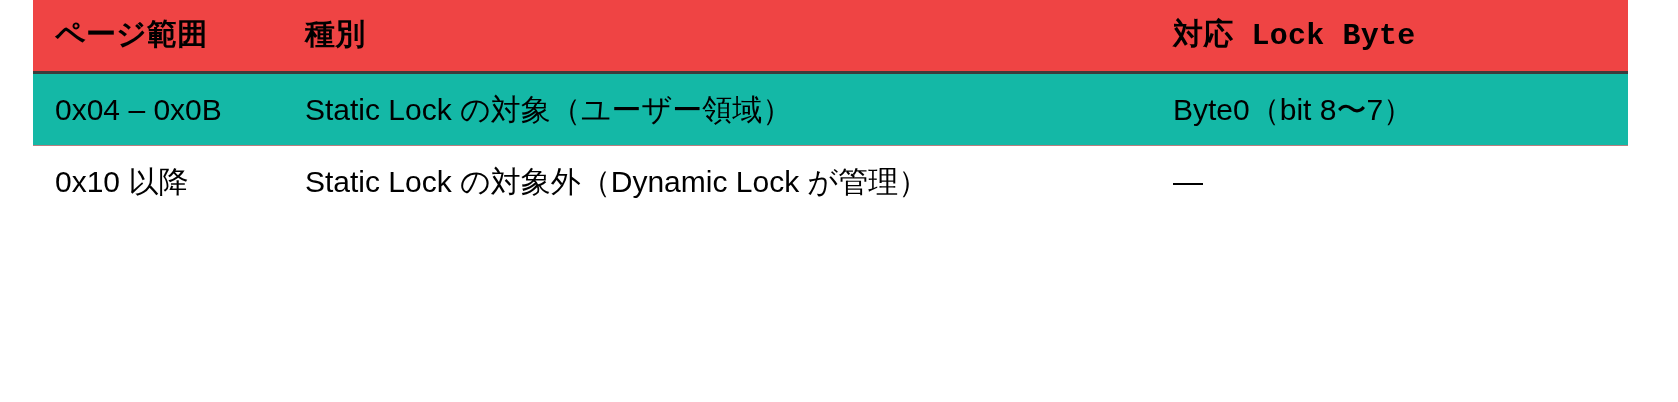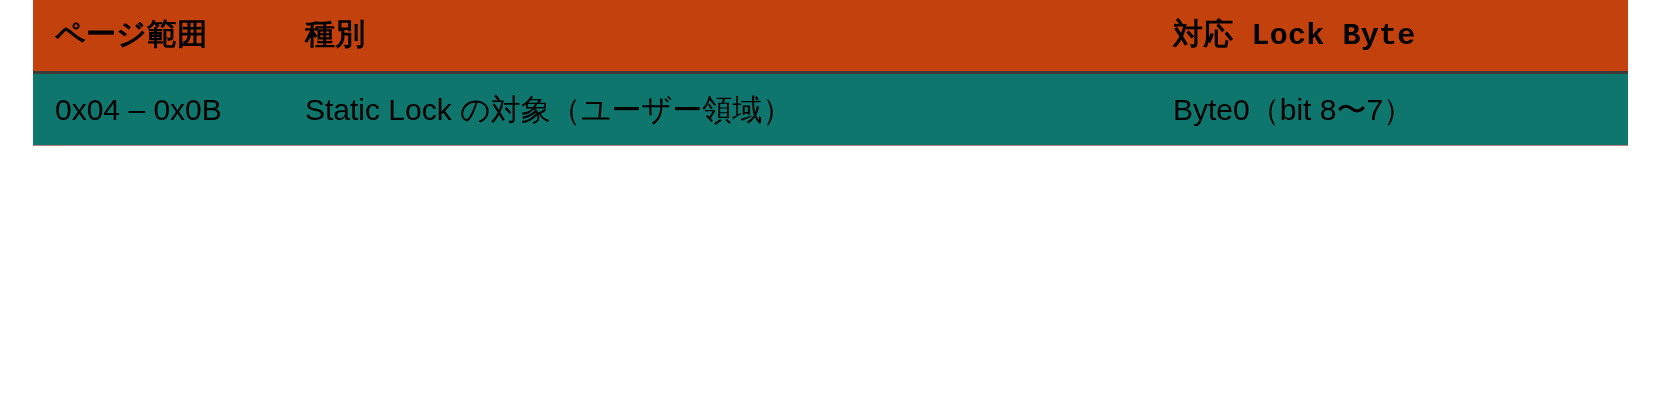--- a/index.html
+++ b/index.html
@@ -32,42 +32,42 @@
 
   table.lock-table col.c-range  { width: 272px; }
   table.lock-table col.c-kind   { width: 868px; }
   table.lock-table col.c-byte   { width: 455px; }
 
   thead th {
     font-size: 30px;
     font-weight: bold;
     text-align: left;
     padding: 14px 0 16px 0;
-    background: #c2410c;
+    background: #ef4444;
     border-bottom: 3px solid #3c3c3c;
     vertical-align: bottom;
     letter-spacing: 0.2px;
   }
   thead th.h-range { padding-left: 22px; }
   thead th.h-kind  { padding-left: 0px; font-family: Liberation Serif, serif; }
   thead th.h-byte  { padding-left: 0px; font-family: Liberation Mono, monospace; }
 
   tbody td {
     font-size: 30px;
     font-weight: normal;
     text-align: left;
     padding: 18px 0 18px 0;
     vertical-align: middle;
     line-height: 1.18;
     white-space: nowrap;
   }
   tbody td.t-range { padding-left: 22px; }
 
   tbody tr.row-highlight td {
-    background: #0f766e;
+    background: #14b8a6;
   }
   tbody tr.row-highlight.first td {
     border-bottom: 1px solid #b87f7f;
   }
   tbody tr.row-highlight.second td {
     border-bottom: 2px solid #c98585;
   }
   tbody tr.row-plain td {
     background: #ffffff;
   }
@@ -88,15 +88,20 @@
         <th class="h-kind">種別</th>
         <th class="h-byte">対応 Lock Byte</th>
       </tr>
     </thead>
     <tbody>
       <tr class="row-highlight first">
         <td class="t-range">0x04 – 0x0B</td>
         <td class="t-kind">Static Lock の対象（ユーザー領域）</td>
         <td class="t-byte">Byte0（bit 8〜7）</td>
       </tr>
+      <tr class="row-plain">
+        <td class="t-range">0x10 以降</td>
+        <td class="t-kind">Static Lock の対象外（Dynamic Lock が管理）</td>
+        <td class="t-byte">—</td>
+      </tr>
     </tbody>
   </table>
 </div>
 
 </body></html>

